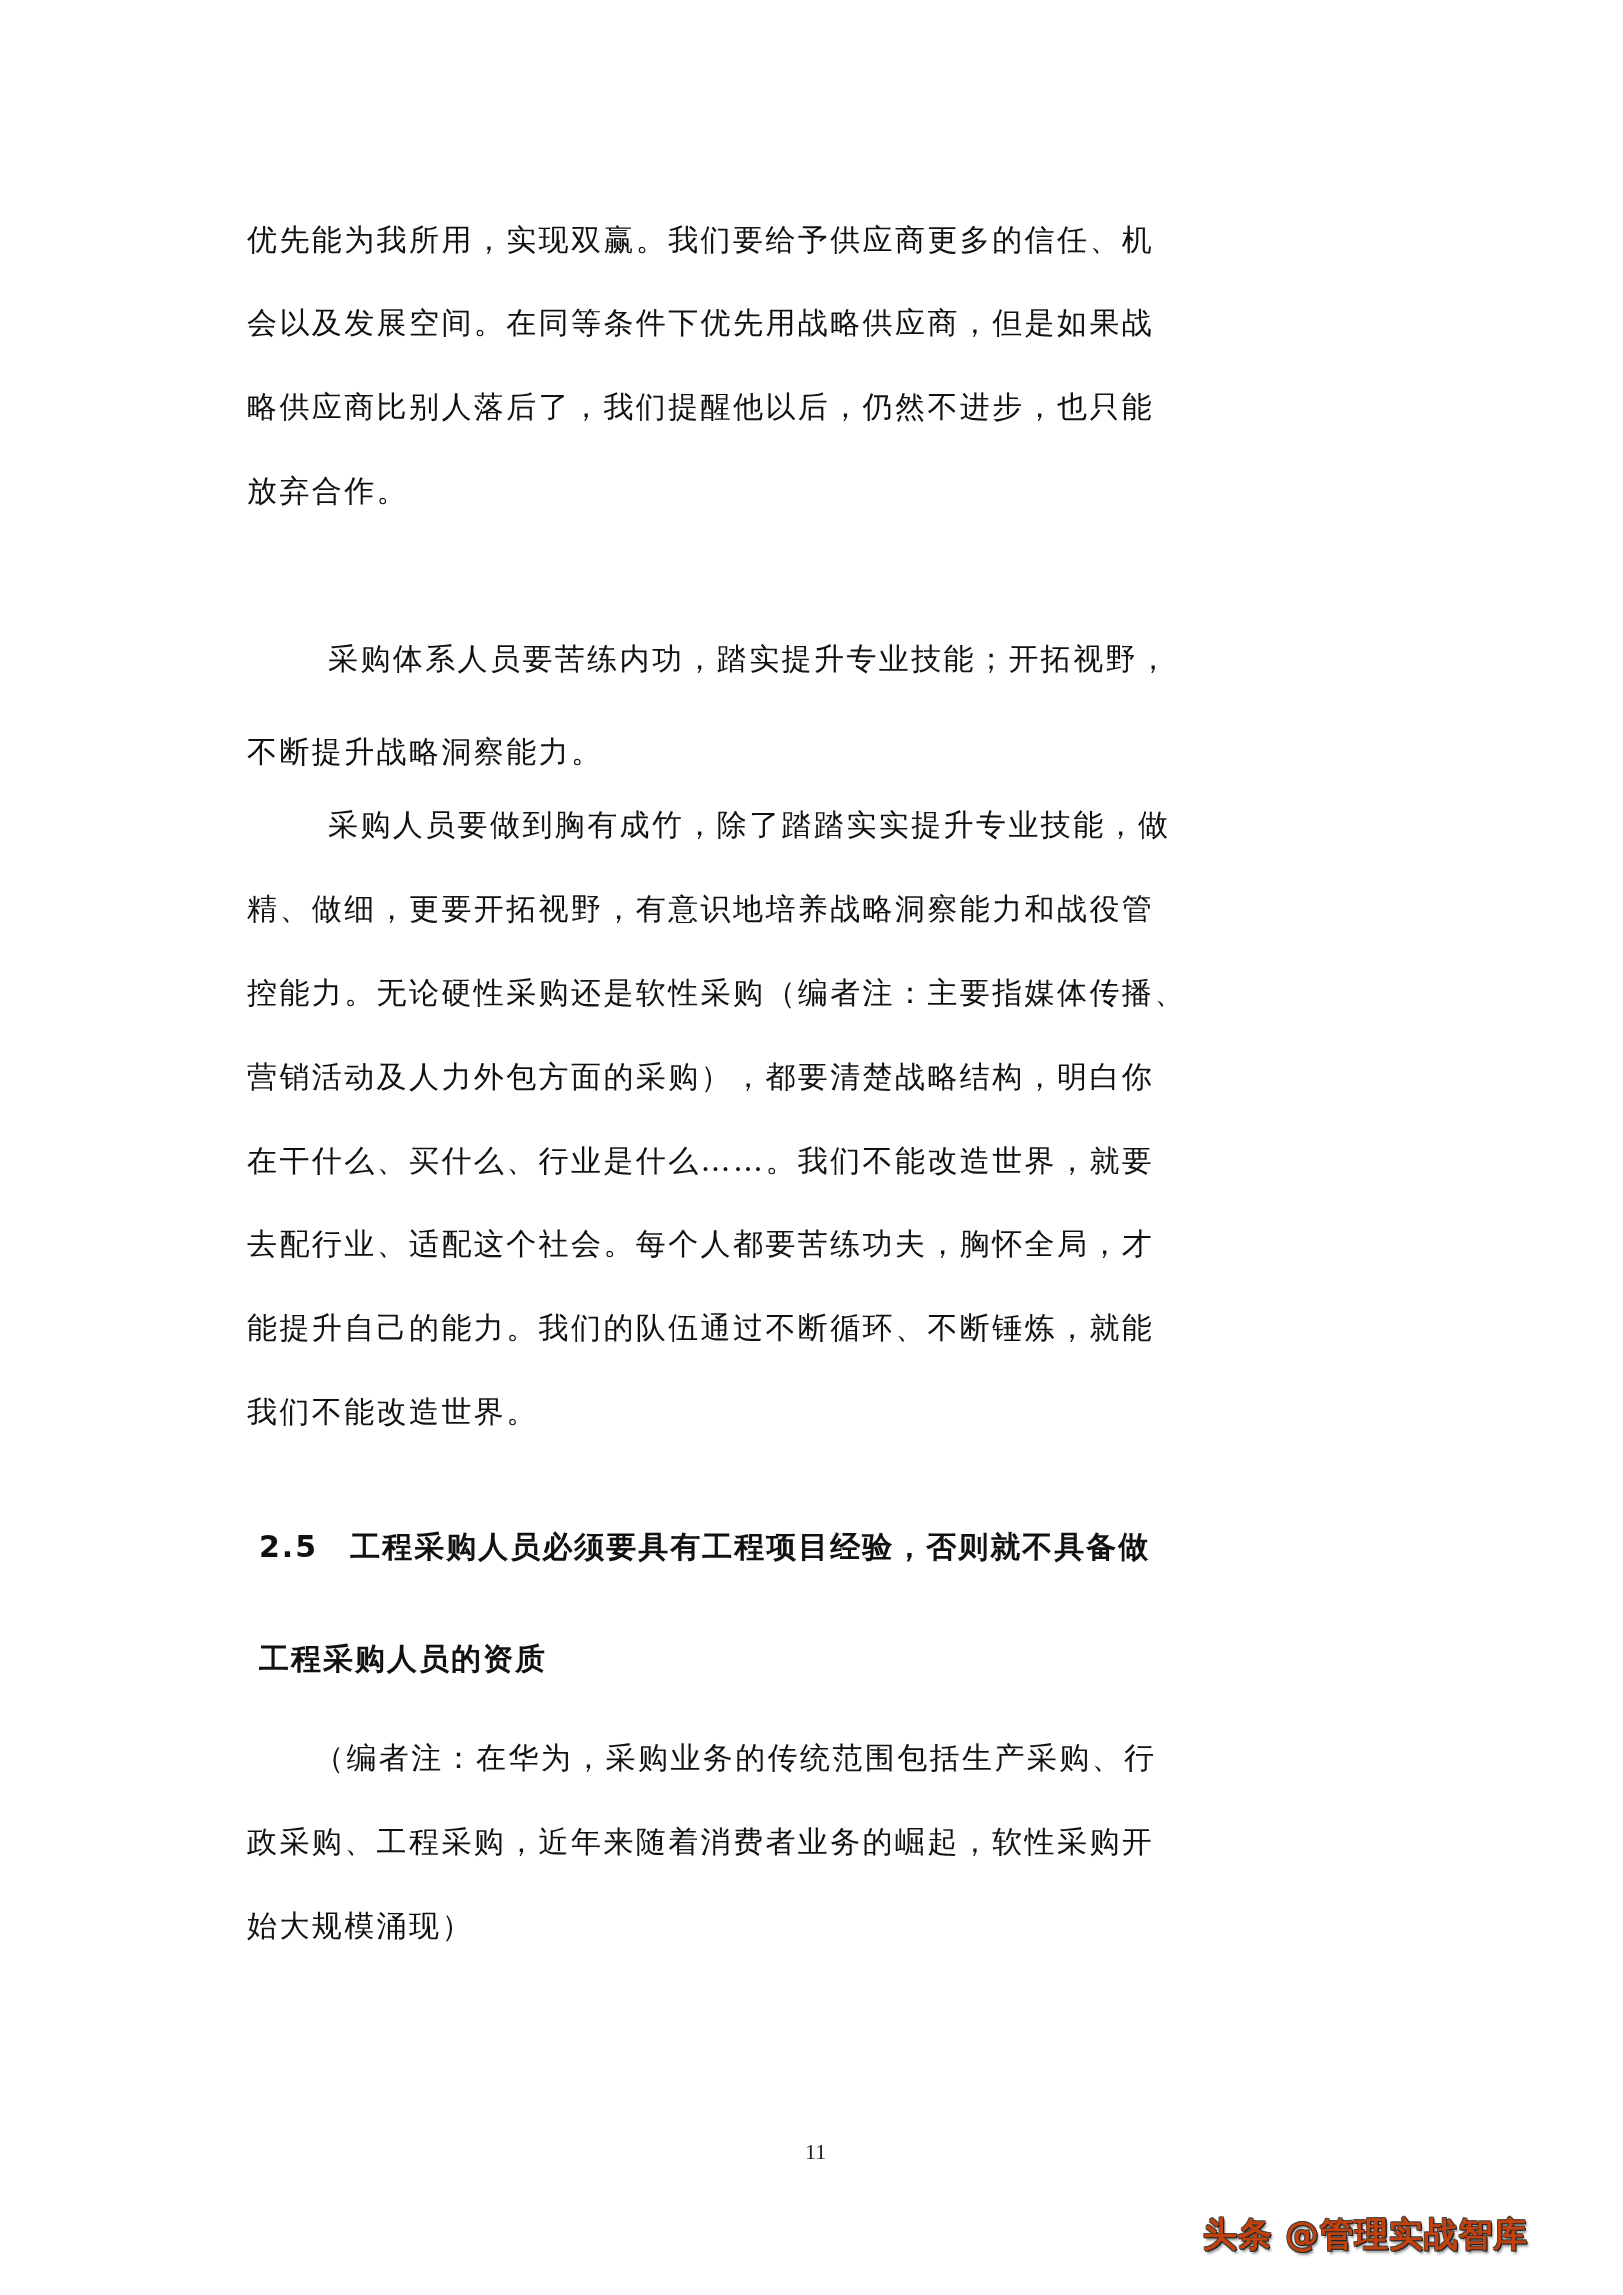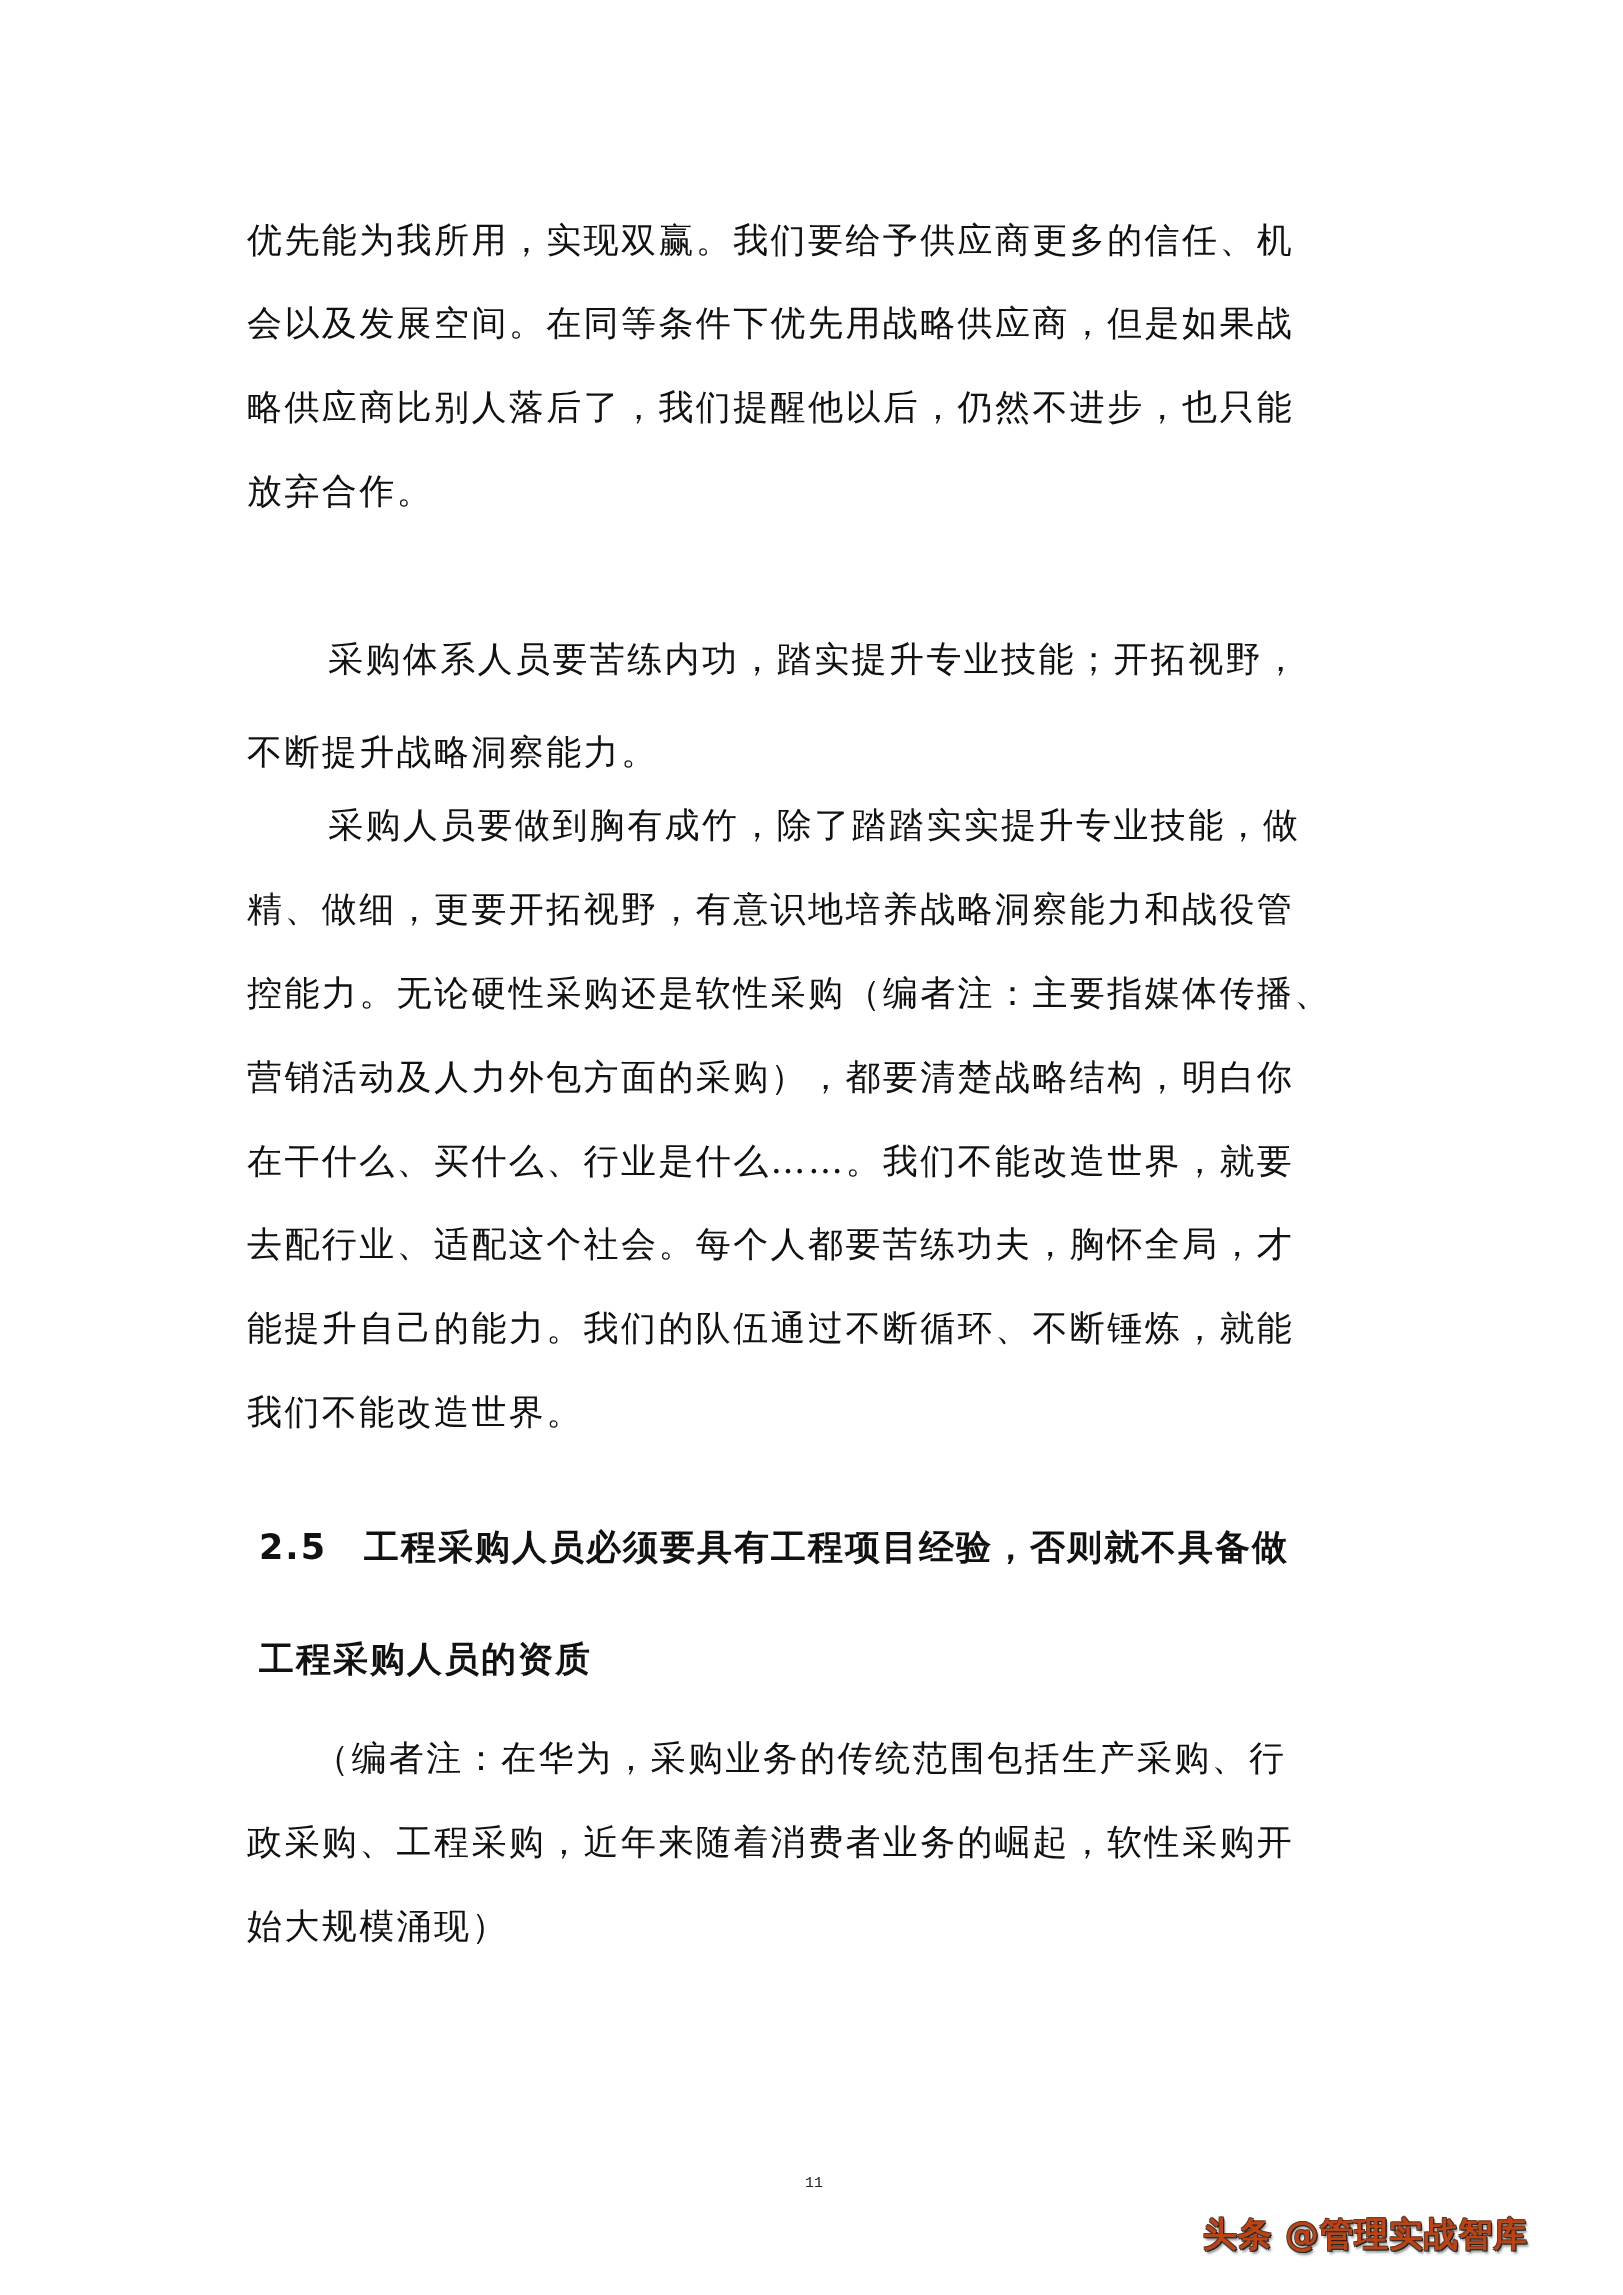--- a/index.html
+++ b/index.html
@@ -1,25 +1,25 @@
 <!DOCTYPE html>
 <html style="font-size:10.5px"><head>
 <meta charset="utf-8">
 <style>
   html, body { margin: 0; padding: 0; background: #ffffff; }
   body { width: 1623px; height: 2295px; position: relative; overflow: hidden;
          font-family: "DejaVu Serif", "Liberation Serif", serif; color: #111; }
   .page { position: absolute; left: 0; top: 0; width: 1623px; height: 2295px; background: #fff; }
   .line { position: absolute; left: 247px; width: 1136px; height: 46px;
-          font-size: 35px; line-height: 46px; white-space: nowrap;
+          font-size: 30px; line-height: 46px; white-space: nowrap;
           letter-spacing: 2.4px; }
   .indent { left: 328px; width: 1055px; }
   .heading { font-family: "DejaVu Sans", "Liberation Sans", sans-serif; font-weight: bold; letter-spacing: 2px; margin-left: 12px; }
-  .pagenum { position: absolute; left: 805px; top: 2139px; font-family: Liberation Mono, monospace;
-             font-size: 15px; color: #222; margin-top: 36px; }
+  .pagenum { position: absolute; left: 805px; top: 2139px; font-family: Liberation Serif, serif;
+             font-size: 22px; color: #222; }
   .watermark { position: absolute; left: 1203px; top: 2212px; font-family: "DejaVu Sans", sans-serif;
                font-size: 34px; color: #c2410c; font-weight: bold;
                text-shadow: 1.3px 1.3px 0 #222, -0.7px -0.7px 0 #444, 0.7px -0.7px 0 #444, -0.7px 0.7px 0 #444, 2px 2.6px 2.6px rgba(0,0,0,0.45); letter-spacing: 0.7px; }
 </style>
 </head>
 <body>
 
 <div class="page">
 
   <div>

